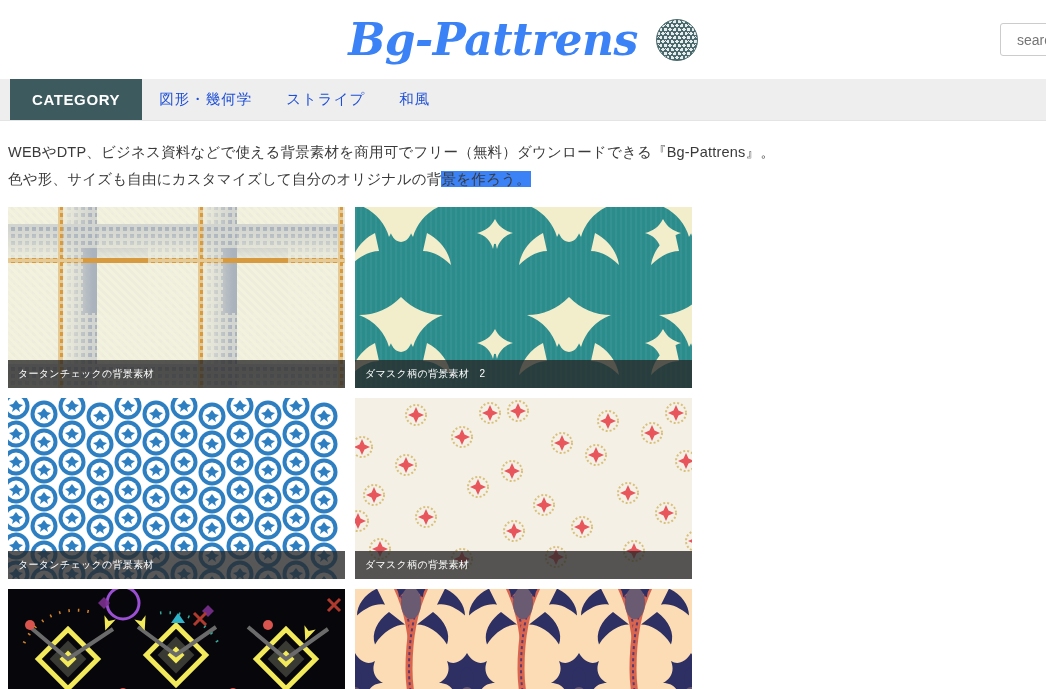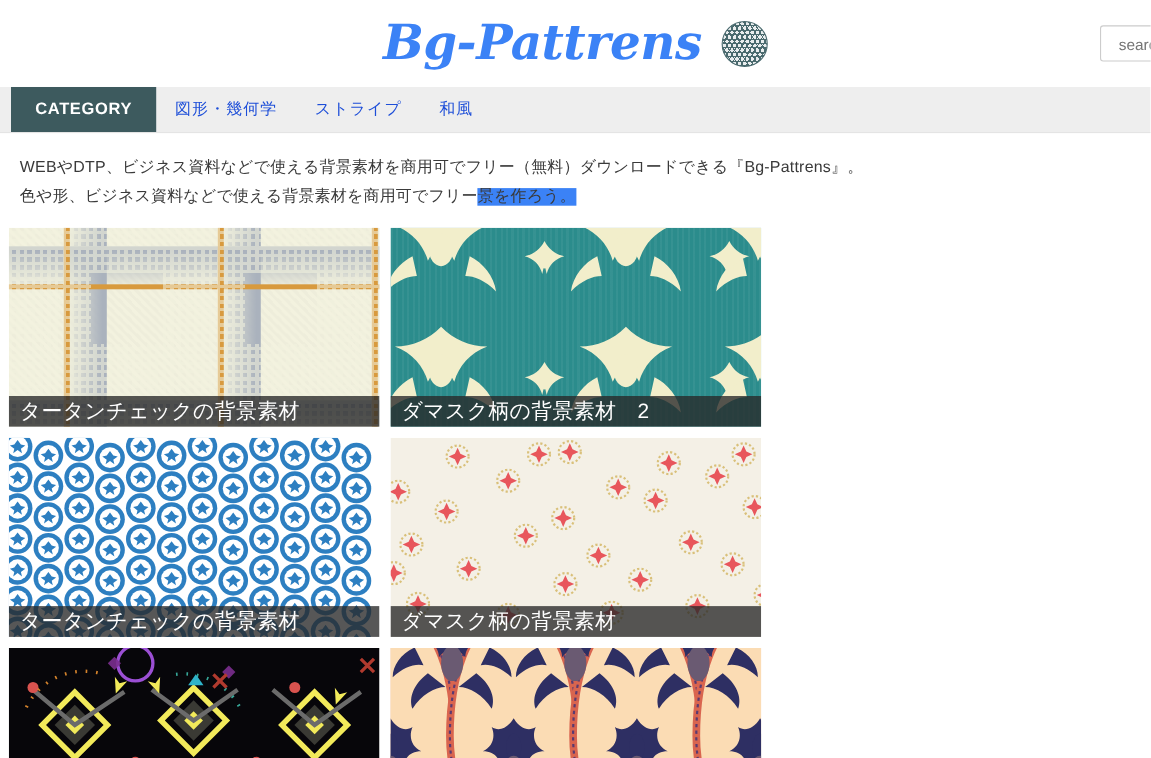--- a/index.html
+++ b/index.html
@@ -97,21 +97,20 @@
     letter-spacing: 1px;
   }
 
   
   .desc {
     padding: 18px 8px 14px 8px;
     font-size: 14.5px;
     line-height: 27px;
     color: #3a3a3a;
     letter-spacing: 0.2px;
-    margin-left: 10px;
   }
   .desc .hl {
     background: #3b82f6;
   }
 
   
   .grid {
     display: flex;
     flex-wrap: wrap;
     gap: 10px;
@@ -126,21 +125,21 @@
   .card .thumb {
     position: absolute;
     inset: 0;
   }
   .card .caption {
     position: absolute;
     left: 0; right: 0; bottom: 0;
     height: 28px;
     background: rgba(40,40,40,0.78);
     color: #ffffff;
-    font-size: 19px;
+    font-size: 10px;
     display: flex;
     align-items: center;
     padding-left: 10px;
     letter-spacing: 0.3px;
   }
 
   
   .pat-tartan {
     background-color: #f3f2df;
     background-image:
@@ -202,21 +201,21 @@
 
 <div class="nav">
   <div class="nav-cat">CATEGORY</div>
   <div class="nav-item">図形・幾何学</div>
   <div class="nav-item">ストライプ</div>
   <div class="nav-item">和風</div>
 </div>
 
 <div class="desc">
   <div>WEBやDTP、ビジネス資料などで使える背景素材を商用可でフリー（無料）ダウンロードできる『Bg-Pattrens』。</div>
-  <div><span>色や形、ビジネス資料などで使える背景素材を商用可でフリー</span><span class="hl">景を作ろう。</span></div>
+  <div><span>色や形、サイズも自由にカスタマイズして自分のオリジナルの背</span><span class="hl">景を作ろう。</span></div>
 </div>
 
 <div class="grid">
 
   <div class="card">
     <div class="thumb pat-tartan"></div>
     <div class="caption">タータンチェックの背景素材</div>
   </div>
 
   <div class="card">

